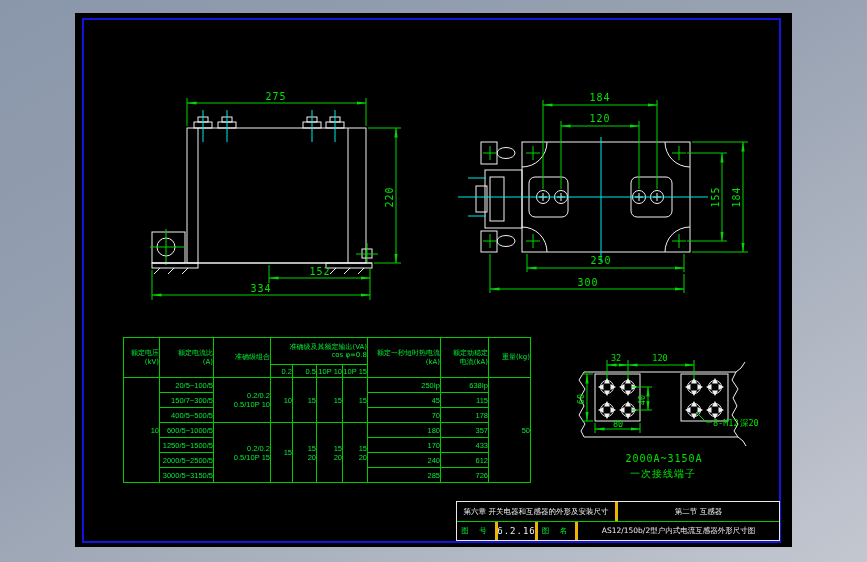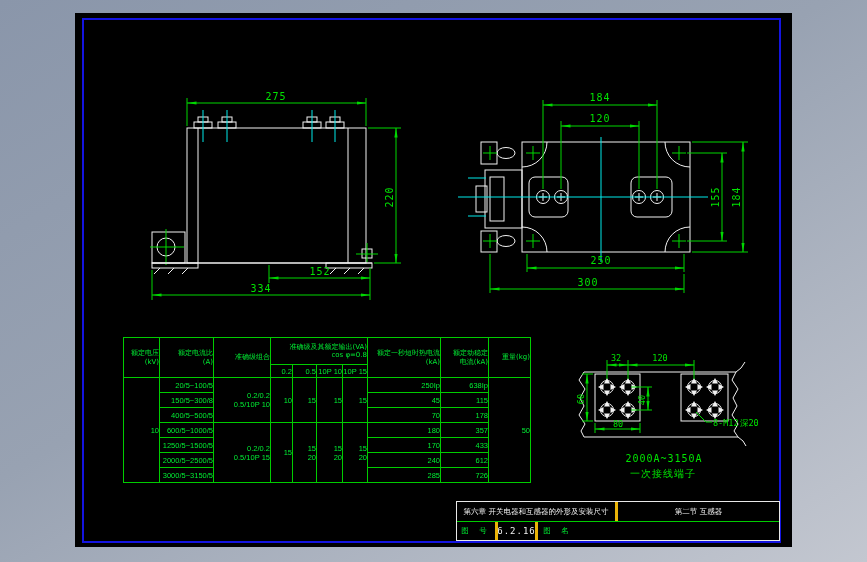--- a/index.html
+++ b/index.html
@@ -314,21 +314,21 @@
 0.5/10P 10</td>
       <td class="val" rowspan="3">10</td>
       <td class="val" rowspan="3">15</td>
       <td class="val" rowspan="3">15</td>
       <td class="val" rowspan="3">15</td>
       <td class="val">250Ip</td>
       <td class="val">638Ip</td>
       <td class="val" rowspan="7">50</td>
     </tr>
     <tr style="height:15px">
-      <td class="val">150/5~300/8</td>
+      <td class="val">150/7~300/5</td>
       <td class="val">45</td>
       <td class="val">115</td>
     </tr>
     <tr style="height:15px">
       <td class="val">400/5~500/5</td>
       <td class="val">70</td>
       <td class="val">178</td>
     </tr>
     <tr style="height:15px">
       <td class="val">600/5~1000/5</td>
@@ -365,14 +365,15 @@
 
 <div class="title-block">
   <div class="tb-row">
     <div class="tb-cell" style="width:161px">第六章 开关电器和互感器的外形及安装尺寸</div>
     <div class="tb-cell" style="flex:1">第二节 互感器</div>
   </div>
   <div class="tb-row r2">
     <div class="tb-cell tb-green" style="width:41px">图 号</div>
     <div class="tb-cell tb-num" style="width:40px">6.2.16</div>
     <div class="tb-cell tb-green" style="width:40px">图 名</div>
+    <div class="tb-cell" style="flex:1">AS12/150b/2型户内式电流互感器外形尺寸图</div>
   </div>
 </div>
 
 </body></html>

